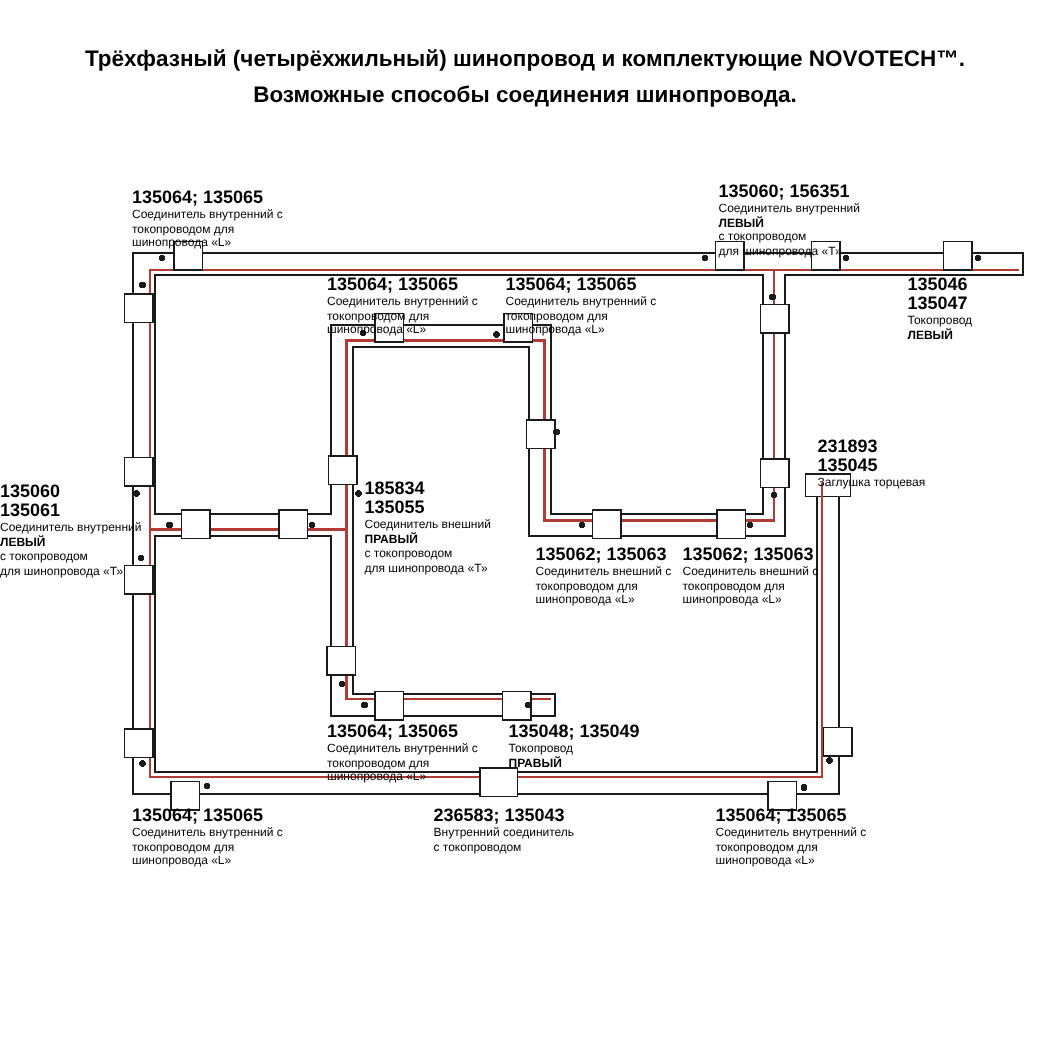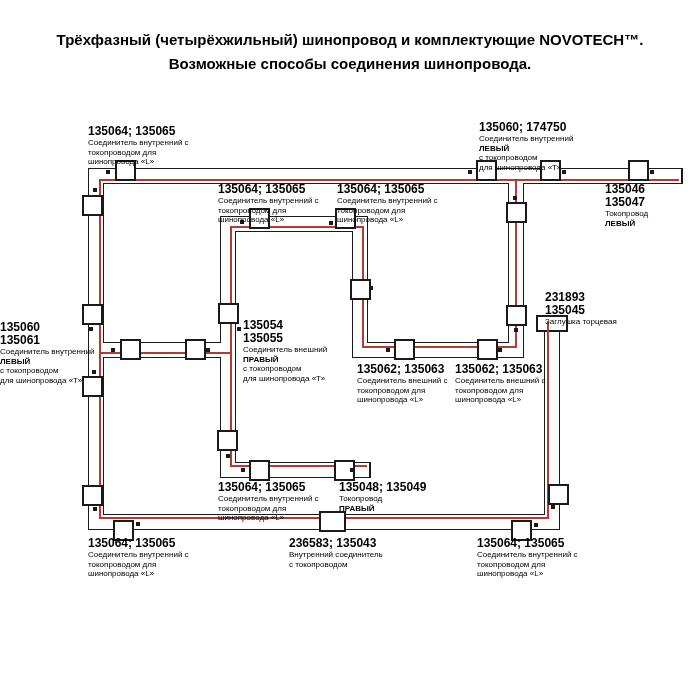--- a/index.html
+++ b/index.html
@@ -137,21 +137,21 @@
   </div>
 
   <div class="lbl" style="left:337px;top:183px">
     <div class="code">135064; 135065</div>
     <div class="desc">Соединитель внутренний с</div>
     <div class="desc">токопроводом для</div>
     <div class="desc">шинопровода «L»</div>
   </div>
 
   <div class="lbl" style="left:479px;top:121px">
-    <div class="code">135060; 174750</div>
+    <div class="code">135060; 156351</div>
     <div class="desc">Соединитель внутренний</div>
     <div class="desc bold">ЛЕВЫЙ</div>
     <div class="desc">с токопроводом</div>
     <div class="desc">для шинопровода «Т»</div>
   </div>
 
   <div class="lbl" style="left:605px;top:183px">
     <div class="code">135046</div>
     <div class="code">135047</div>
     <div class="desc">Токопровод</div>
@@ -167,21 +167,21 @@
   <div class="lbl" style="left:0px;top:321px;width:80px;text-align:left">
     <div class="code">135060</div>
     <div class="code">135061</div>
     <div class="desc">Соединитель внутренний</div>
     <div class="desc bold">ЛЕВЫЙ</div>
     <div class="desc">с токопроводом</div>
     <div class="desc">для шинопровода «Т»</div>
   </div>
 
   <div class="lbl" style="left:243px;top:319px">
-    <div class="code">135054</div>
+    <div class="code">185834</div>
     <div class="code">135055</div>
     <div class="desc">Соединитель внешний</div>
     <div class="desc bold">ПРАВЫЙ</div>
     <div class="desc">с токопроводом</div>
     <div class="desc">для шинопровода «Т»</div>
   </div>
 
   <div class="lbl" style="left:357px;top:363px">
     <div class="code">135062; 135063</div>
     <div class="desc">Соединитель внешний с</div>

